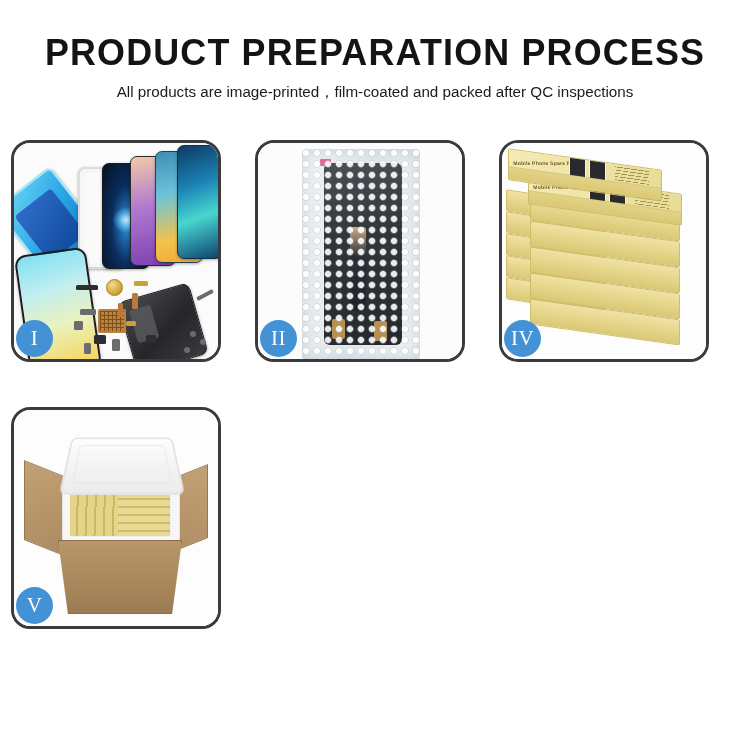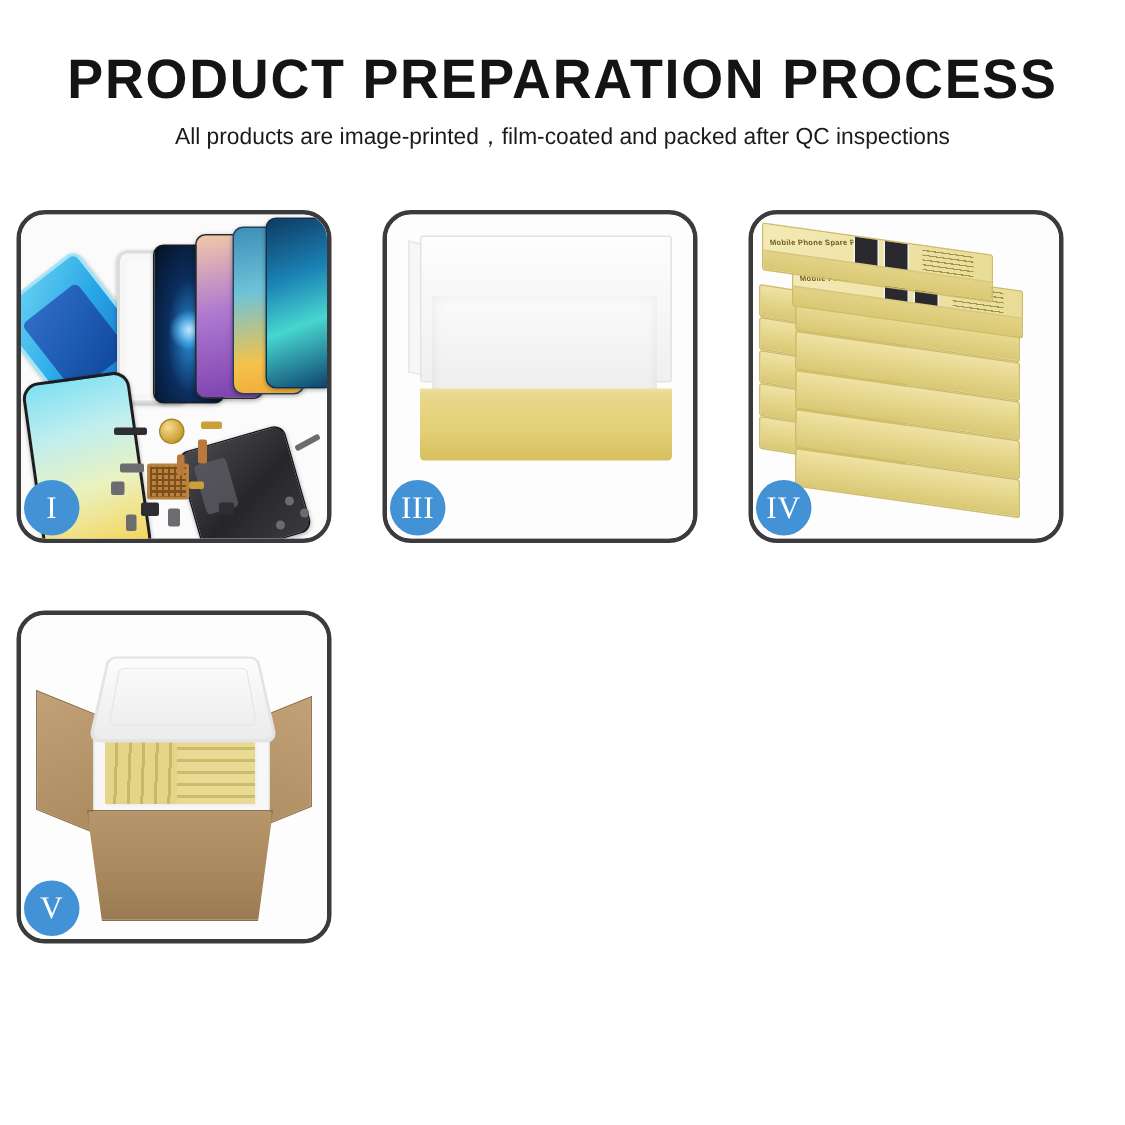--- a/index.html
+++ b/index.html
@@ -396,36 +396,37 @@
         <div class="chip dark" style="left:132px; top:192px; width:10px; height:8px;"></div>
         <div class="chip" style="left:176px; top:188px; width:6px; height:6px; border-radius:50%;"></div>
         <div class="chip" style="left:186px; top:196px; width:6px; height:6px; border-radius:50%;"></div>
         <div class="chip" style="left:170px; top:204px; width:6px; height:6px; border-radius:50%;"></div>
         <div class="chip" style="left:182px; top:150px; width:18px; height:4px; transform:rotate(-28deg);"></div>
       </div>
     </div>
     <div class="badge">I</div>
   </div>
 
-
   <div class="panel">
     <div class="panel-inner">
       <div class="scene">
-        <div class="p3-bg"></div>
-        <div class="lid-left"></div>
-        <div class="lid-right"></div>
-        <div class="lid-back"></div>
-        <div class="foam-sheet"></div>
-        <div class="box3-inner"></div>
-        <div class="box3-lip"></div>
-        <div class="box3-body"></div>
+        <div class="p2-bg"></div>
+        <div class="bubblebag">
+          <div class="lcd-panel"></div>
+          <div class="pink-mark"></div>
+          <div class="lcd-flex"></div>
+          <div class="lcd-tab" style="left:30px; top:170px;"></div>
+          <div class="lcd-tab" style="left:72px; top:172px;"></div>
+          <div class="bubbles"></div>
+        </div>
       </div>
     </div>
-    <div class="badge">III</div>
+    <div class="badge">II</div>
   </div>
+
 
   <div class="panel">
     <div class="panel-inner">
       <div class="scene">
         <div class="p4-bg"></div>
         <div class="stack">
 
           <div class="ybox" style="left:4px; top:54px; width:96px; height:20px; transform:skewY(9deg);"></div>
           <div class="ybox" style="left:4px; top:76px; width:96px; height:20px; transform:skewY(9deg);"></div>
           <div class="ybox" style="left:4px; top:98px; width:96px; height:20px; transform:skewY(9deg);"></div>

